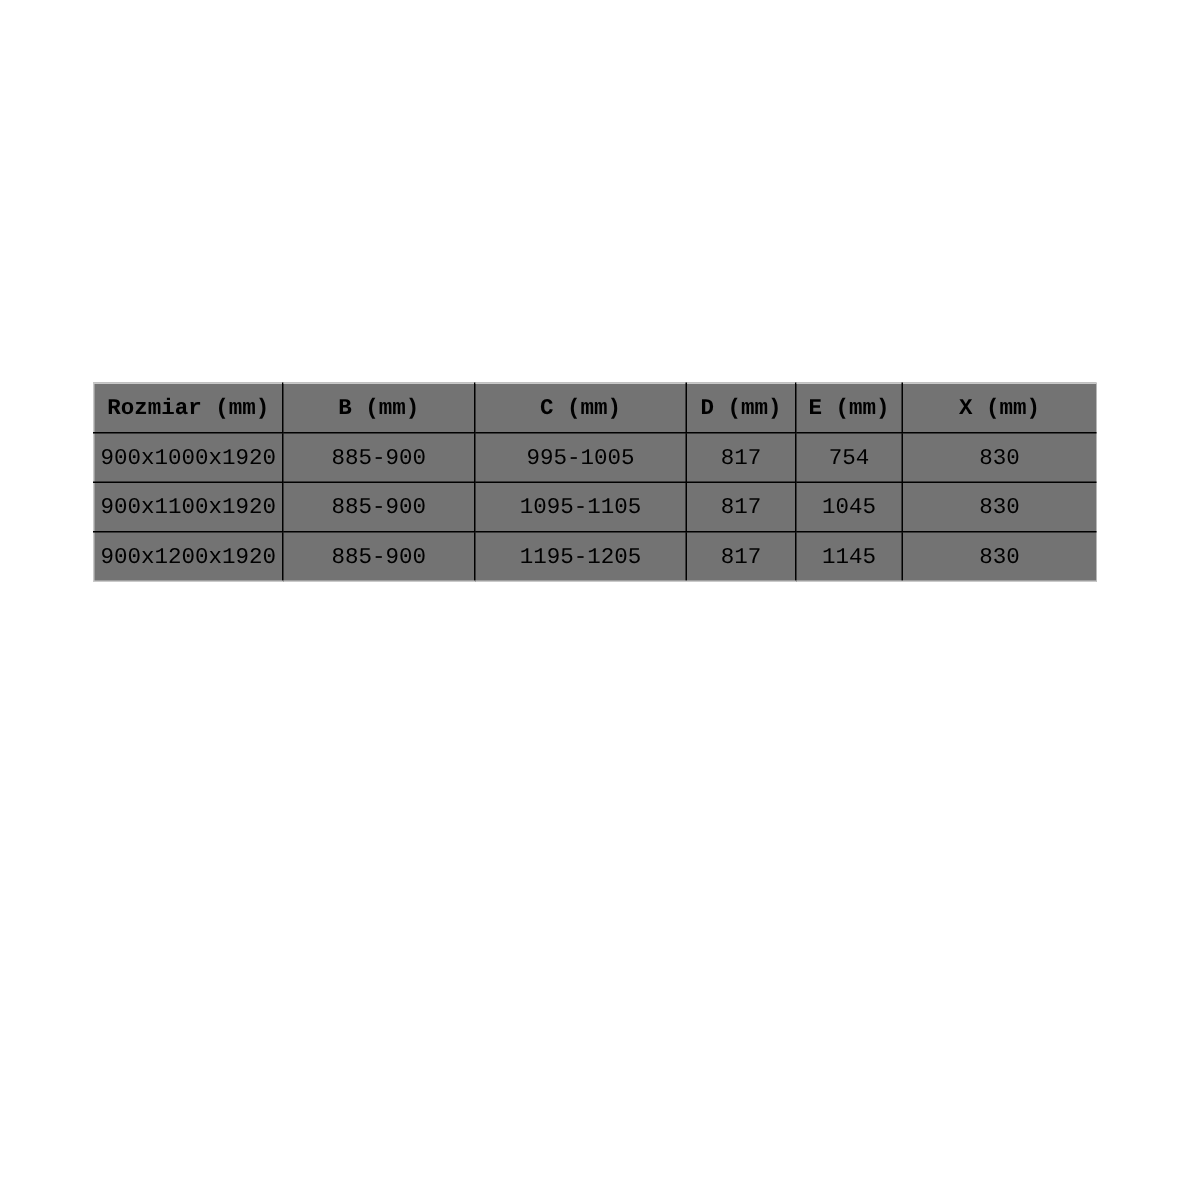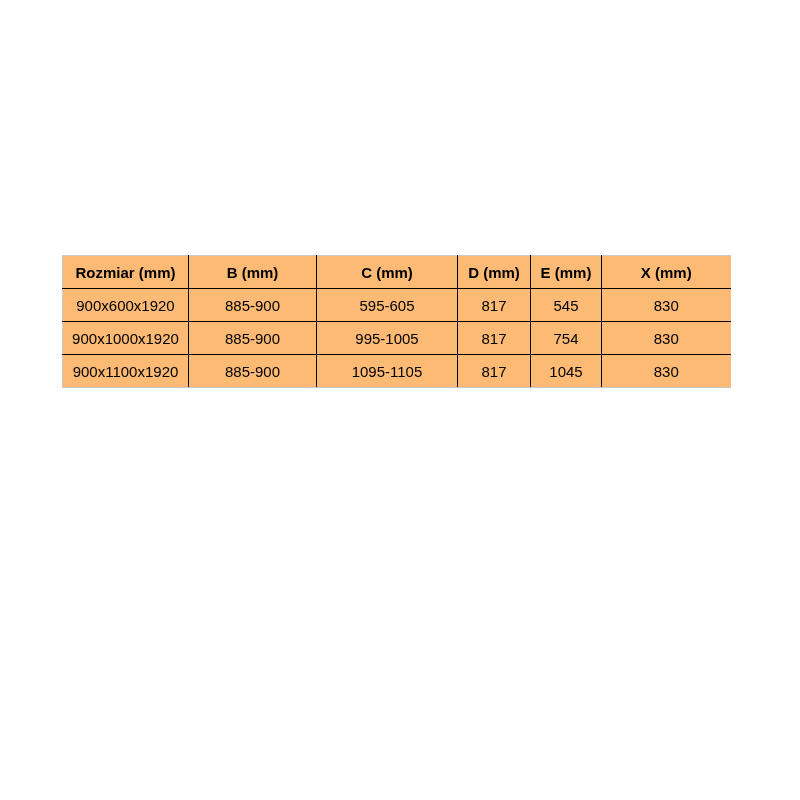--- a/index.html
+++ b/index.html
@@ -15,23 +15,24 @@
     color: #000000;
   }
   .table-wrap {
     position: absolute;
     left: 62px;
     top: 255px;
   }
   table.dims {
     border-collapse: collapse;
     table-layout: fixed;
-    background: #fdba74;
+    background: #737373;
     font-size: 15px;
     color: #000000;
+    font-family: Liberation Mono, monospace;
   }
   table.dims th,
   table.dims td {
     border: 1.5px solid #000000;
     text-align: center;
     vertical-align: middle;
     padding: 0 4px;
     height: 32px;
     overflow: hidden;
     white-space: nowrap;
@@ -64,38 +65,38 @@
     <tbody>
       <tr>
         <th>Rozmiar (mm)</th>
         <th>B (mm)</th>
         <th>C (mm)</th>
         <th>D (mm)</th>
         <th>E (mm)</th>
         <th>X (mm)</th>
       </tr>
       <tr>
-        <td>900x600x1920</td>
-        <td>885-900</td>
-        <td>595-605</td>
-        <td>817</td>
-        <td>545</td>
-        <td>830</td>
-      </tr>
-      <tr>
         <td>900x1000x1920</td>
         <td>885-900</td>
         <td>995-1005</td>
         <td>817</td>
         <td>754</td>
         <td>830</td>
       </tr>
       <tr>
         <td>900x1100x1920</td>
         <td>885-900</td>
         <td>1095-1105</td>
         <td>817</td>
         <td>1045</td>
         <td>830</td>
       </tr>
+      <tr>
+        <td>900x1200x1920</td>
+        <td>885-900</td>
+        <td>1195-1205</td>
+        <td>817</td>
+        <td>1145</td>
+        <td>830</td>
+      </tr>
     </tbody>
   </table>
 </div>
 
 </body></html>

